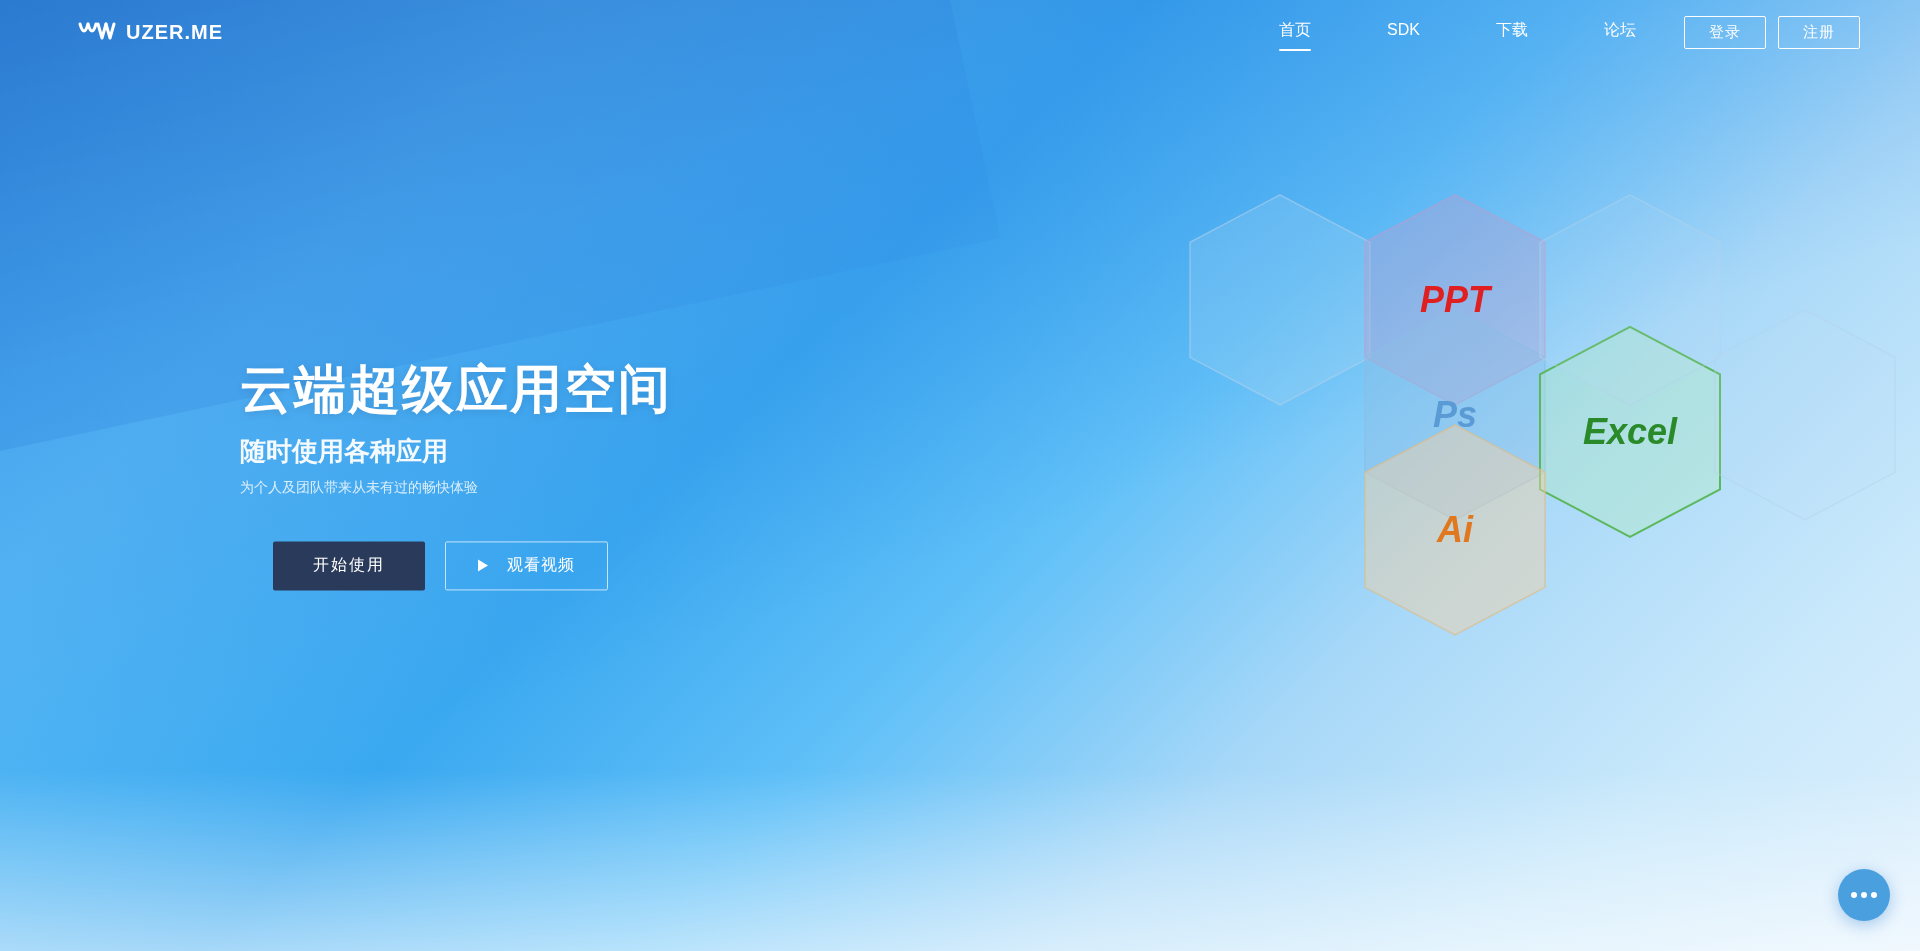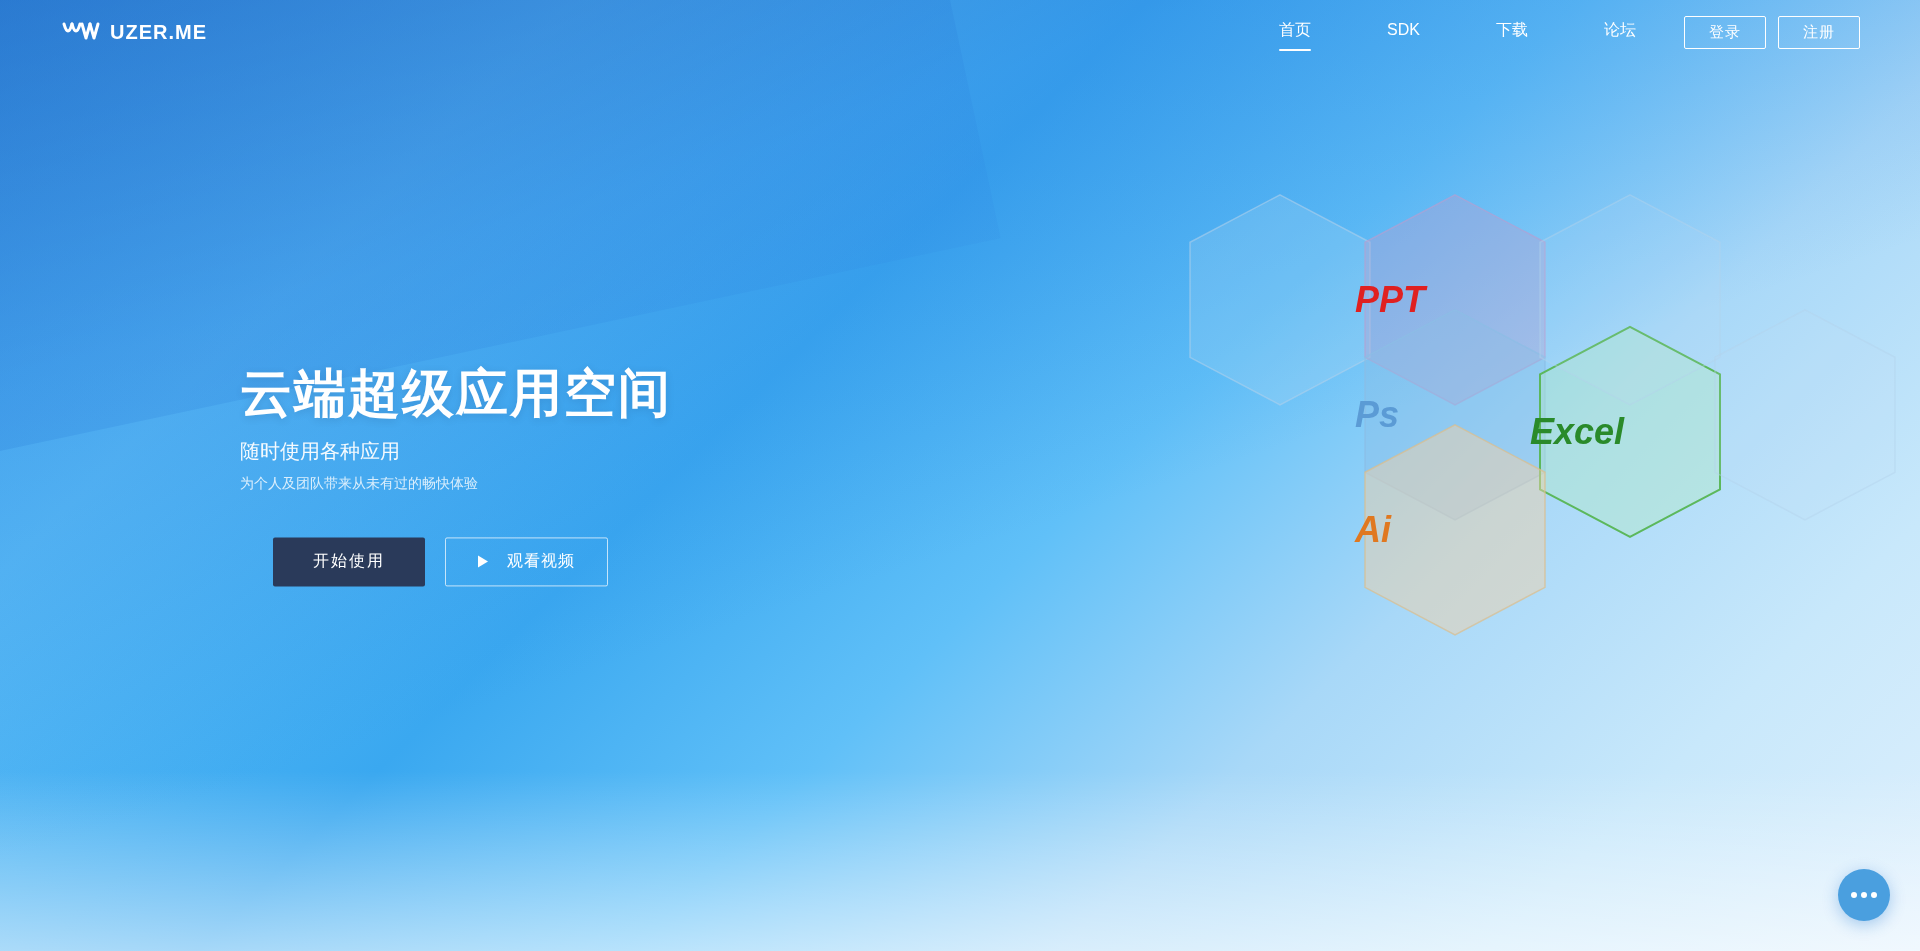--- a/index.html
+++ b/index.html
@@ -1,21 +1,21 @@
 <!DOCTYPE html>
 <html><head>
   <meta charset="utf-8">
   <style>
     * { margin: 0; padding: 0; box-sizing: border-box; }
     body { font-family: 'Microsoft YaHei', 'PingFang SC', sans-serif; overflow-x: hidden; }
 
     
     .navbar {
       position: absolute;
-      top: 0; left: 0; right: 0;
+      top: 0; left: 16px; right: 0;
       z-index: 10;
       display: flex;
       align-items: center;
       padding: 16px 60px;
       height: 64px;
       background: transparent;
     }
     .logo-area {
       display: flex;
       align-items: center;
@@ -126,22 +126,22 @@
     }
     .hero-title {
       font-size: 52px;
       font-weight: 700;
       line-height: 1.1;
       letter-spacing: 2px;
       margin-bottom: 16px;
       text-shadow: 0 2px 8px rgba(0,0,50,0.12);
     }
     .hero-subtitle {
-      font-size: 20px;
-      font-weight: 400;
+      font-size: 26px;
+      font-weight: 700;
       margin-bottom: 10px;
       opacity: 0.95;
     }
     .hero-desc {
       font-size: 14px;
       opacity: 0.8;
       margin-bottom: 44px;
     }
     .hero-buttons {
       display: flex;
@@ -190,21 +190,21 @@
       width: 620px;
       height: 560px;
     }
 
     .hex {
       position: absolute;
       width: 200px;
       height: 230px;
       display: flex;
       align-items: center;
-      justify-content: flex-start;
+      justify-content: center;
     }
 
     .hex svg {
       position: absolute;
       top: 0; left: 0;
       width: 100%;
       height: 100%;
     }
 
     .hex-label {

